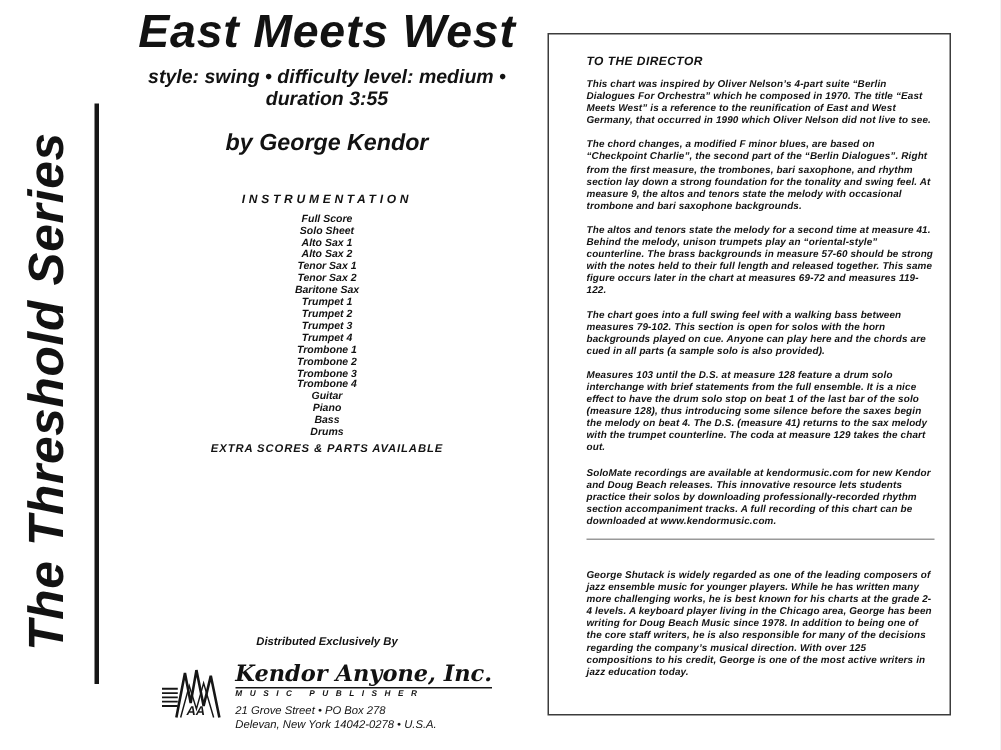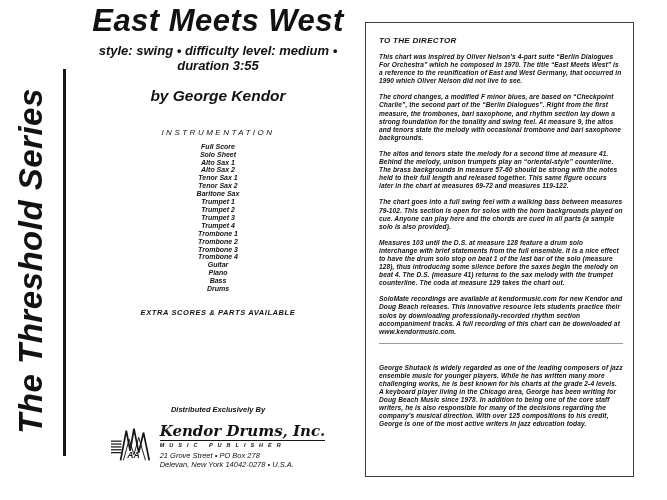--- a/index.html
+++ b/index.html
@@ -61,37 +61,37 @@
     font-weight: 700;
   }
   .byline {
     margin-top: 14px;
     font-size: 15.5px;
     font-weight: 700;
   }
   .instr-heading {
     margin-top: 23px;
     font-size: 8px;
-    font-weight: 400;
+    font-weight: 700;
     letter-spacing: 2.5px;
   }
   .instr-list { margin-top: 6px; }
   .instr-item {
     font-size: 7px;
     line-height: 7.9px;
     font-weight: 700;
   }
   .extra {
-    margin-top: 15px;
+    margin-top: 1px;
     font-size: 7.5px;
     font-weight: 700;
     letter-spacing: 0.6px;
   }
   .distributed {
-    margin-top: 88px;
+    margin-top: 120px;
     font-size: 7.5px;
     font-weight: 700;
   }
   .publisher {
     margin-top: 9px;
     display: flex;
     justify-content: center;
     align-items: flex-start;
     gap: 5px;
     text-align: left;
@@ -120,21 +120,21 @@
     line-height: 9px;
   }
 
   
   .director-panel {
     position: absolute;
     left: 365px; top: 22px;
     width: 269px; height: 455px;
     box-sizing: border-box;
     border: 1px solid #3c3c3c;
-    padding: 13px 10px 10px 13px;
+    padding: 13px 10px 10px 25px;
     font-style: italic;
     overflow: hidden;
   }
   .dir-heading {
     font-size: 8px;
     font-weight: 700;
     letter-spacing: 0.3px;
   }
   .dir-para {
     margin: 8px 0 0;
@@ -201,21 +201,21 @@
           <line x1="0" y1="19" x2="11" y2="19"></line>
           <line x1="0" y1="22" x2="11" y2="22"></line>
           <line x1="0" y1="25" x2="11" y2="25"></line>
           <line x1="0" y1="28" x2="11" y2="28"></line>
         </g>
         <path d="M10 36 L16 5 L20 26 L24 3 L29 28 L34 7 L40 36" fill="none" stroke="#161616" stroke-width="1.8"></path>
         <path d="M13 36 L19 14 L24 30 L29 12 L36 36" fill="none" stroke="#161616" stroke-width="1"></path>
         <text x="17" y="34" font-size="9" font-weight="bold" font-family="Liberation Sans, sans-serif" fill="#161616">AA</text>
       </svg>
       <div class="pub-right">
-        <div class="pub-name">Kendor Drums, Inc.</div>
+        <div class="pub-name">Kendor Anyone, Inc.</div>
         <div class="pub-tagline">MUSIC PUBLISHER</div>
         <div class="addr">21 Grove Street • PO Box 278</div>
         <div class="addr">Delevan, New York 14042-0278 • U.S.A.</div>
       </div>
     </div>
   </div>
 
   <div class="director-panel">
     <div class="dir-heading">TO THE DIRECTOR</div>
     <div class="dir-paras">

